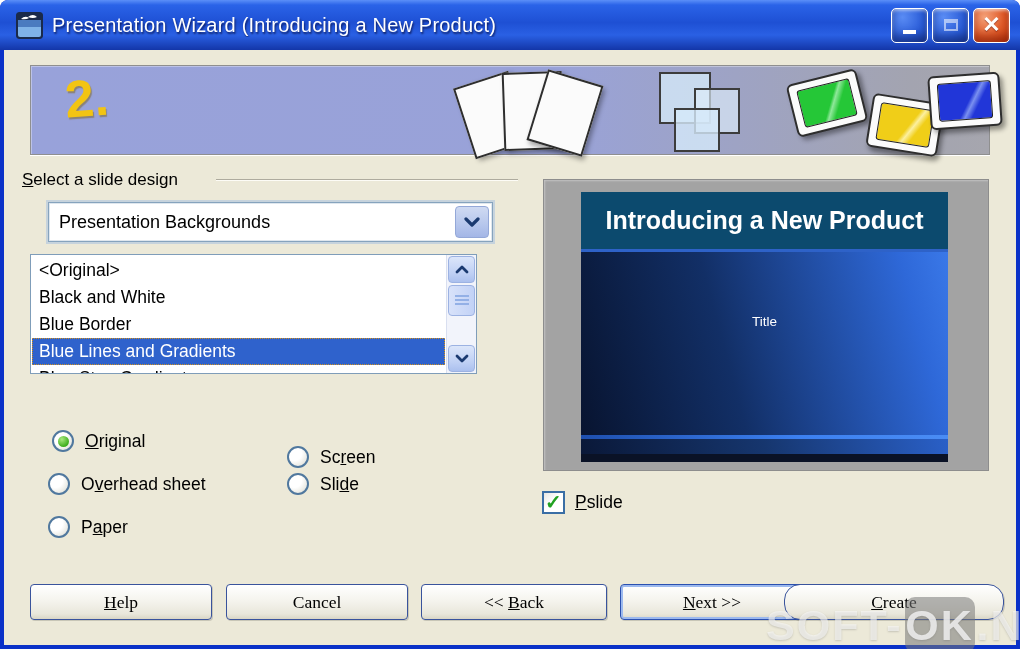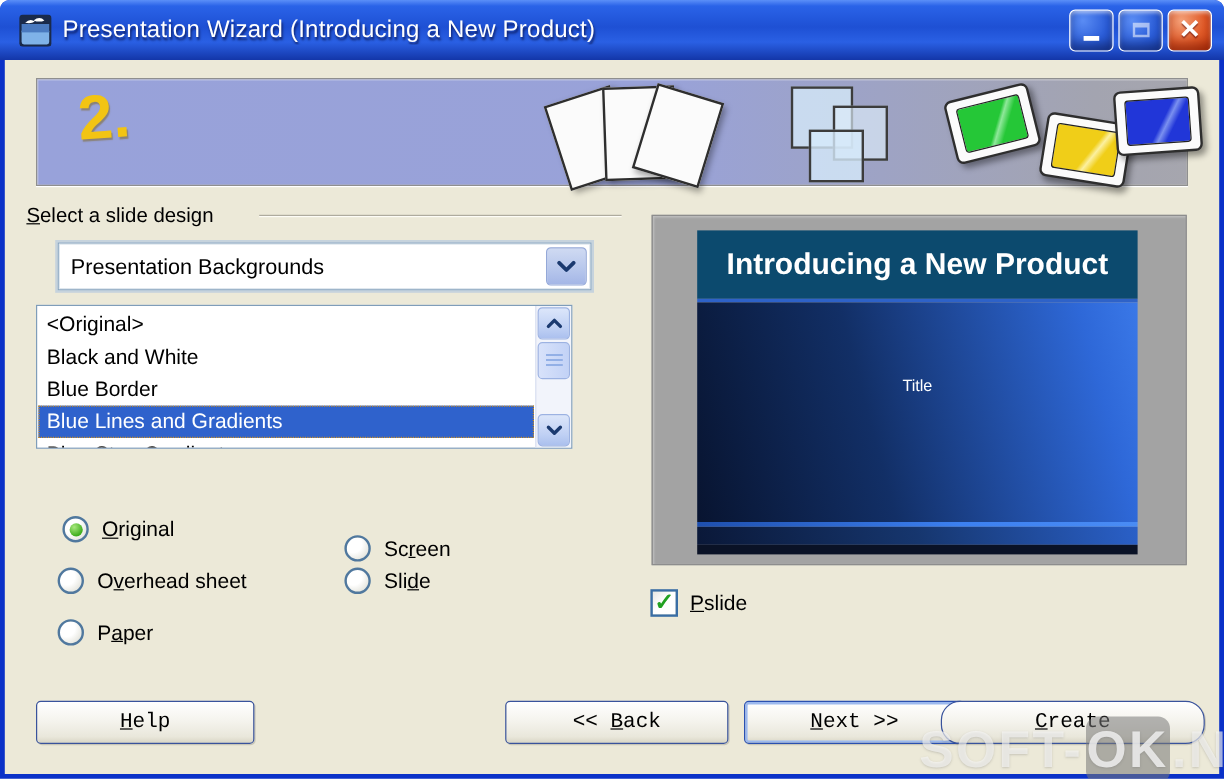--- a/index.html
+++ b/index.html
@@ -102,21 +102,21 @@
 
   
   .check-row { position:absolute; left:538px; top:441px; display:flex; align-items:center; gap:10px; cursor:pointer; }
   .checkbox { width:23px; height:23px; background:linear-gradient(135deg,#e6e6e2,#ffffff 45%);
     border:2px solid #3a6ea5; display:flex; align-items:center; justify-content:center; flex:0 0 auto; }
   .checkmark { color:#21a121; font-size:20px; font-weight:bold; line-height:1; margin-top:-2px; }
 
   
   .btn { position:absolute; top:534px; height:36px; border-radius:4px; border:1px solid #39539c;
     background:linear-gradient(180deg,#ffffff 0%,#f5f4ee 45%,#e9e7db 85%,#d9d6c6 100%);
-    font-size:17.5px; font-family:Liberation Mono, monospace; color:#000;
+    font-size:17.5px; font-family:Liberation Serif, serif; color:#000;
     display:flex; align-items:center; justify-content:center; cursor:pointer;
     box-shadow:1px 1px 0 rgba(0,0,0,.15); }
   .btn.default { box-shadow:inset 0 0 0 2px #9cb9ee, 1px 1px 0 rgba(0,0,0,.15); border-color:#2a50b0; }
 
   
   .watermark { position:absolute; left:766px; top:597px; z-index:10; display:flex; align-items:center;
     font-size:43px; font-weight:bold; letter-spacing:2px;
     color:rgba(250,250,250,.62); text-shadow:0 1px 2px rgba(90,90,90,.25); pointer-events:none; }
   .wm-box { display:flex; align-items:center; justify-content:center; width:70px; height:56px;
     border-radius:10px; background:rgba(120,120,120,.55); color:rgba(240,240,240,.85); margin:0 2px; }
@@ -271,20 +271,23 @@
         <span class="checkmark">✓</span>
       </div>
       <span class="check-label">
         <span></span><span class="accel">P</span><span>slide</span>
       </span>
     </div>
 
     <button class="btn" style="left:26px; width:182px;">
       <span><span></span><span class="accel">H</span><span>elp</span></span>
     </button>
+    <button class="btn" style="left:222px; width:182px;">
+      <span><span>Cancel</span><span class="accel"></span><span></span></span>
+    </button>
     <button class="btn" style="left:417px; width:186px;">
       <span><span>&lt;&lt; </span><span class="accel">B</span><span>ack</span></span>
     </button>
     <button class="btn default" style="left:616px; width:184px;">
       <span><span></span><span class="accel">N</span><span>ext &gt;&gt;</span></span>
     </button>
     <button class="btn" style="left:780px; width:220px;border-radius:16px;">
       <span><span></span><span class="accel">C</span><span>reate</span></span>
     </button>
   </div>

